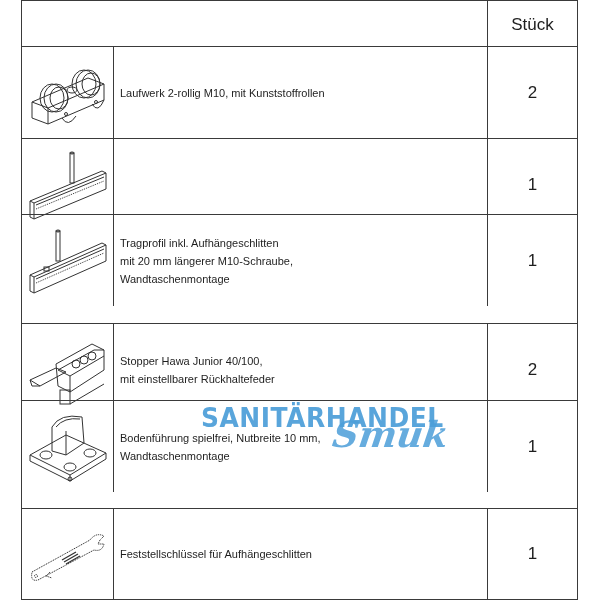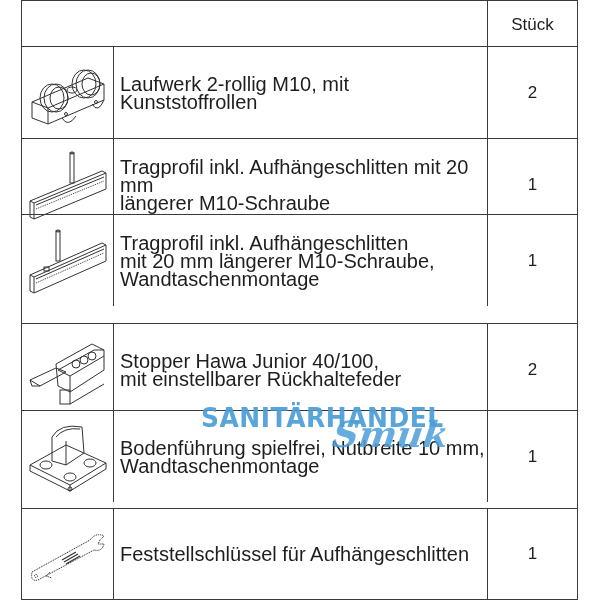--- a/index.html
+++ b/index.html
@@ -4,21 +4,21 @@
 <style>
   html, body { margin: 0; padding: 0; background: #ffffff; }
   body { width: 600px; height: 600px; position: relative; overflow: hidden;
          font-family: "Liberation Sans", sans-serif; color: #1e1e1e; }
   .tbl { position: absolute; left: 21px; top: 0; width: 557px; height: 600px;
          border-left: 1.5px solid #3a3a3a; border-right: 1.5px solid #3a3a3a; box-sizing: border-box; }
   .row { position: absolute; left: 0; right: 0; border-top: 1.5px solid #3a3a3a; box-sizing: border-box; }
   .row.header { top: 0; height: 46px; }
   .cell { position: absolute; top: 0; bottom: 0; display: flex; align-items: center; box-sizing: border-box; }
   .c-img { left: 0; width: 92px; border-right: 1px solid #3a3a3a; justify-content: center; }
-  .c-desc { left: 92px; width: 373px; padding-left: 6px; font-size: 20px; line-height: 18px; white-space: pre-line; }
+  .c-desc { left: 92px; width: 373px; padding-left: 6px; font-size: 11px; line-height: 18px; white-space: pre-line; }
   .c-qty { left: 465px; right: 0; border-left: 1px solid #3a3a3a; justify-content: center; font-size: 17px; }
   .header .c-head-span { left: 0; width: 465px; }
   .header .c-qty { font-size: 17px; padding-top: 2px; }
   svg { display: block; }
   .wm { position: absolute; pointer-events: none; }
   .wm-top { left: 201px; top: 404px; font-family: "DejaVu Sans", sans-serif; font-weight: bold;
             font-size: 25px; letter-spacing: 0.5px; color: #4c9ed9; opacity: 0.92; transform: scaleY(1.05); }
   .wm-bot { left: 333px; top: 413px; font-family: "DejaVu Serif", serif; font-style: italic; font-weight: bold;
             font-size: 36px; color: #4c9ed9; opacity: 0.85; transform: skewX(-8deg); }
 </style>
@@ -59,22 +59,20 @@
       <svg width="84" height="76" viewBox="0 0 84 76" fill="none" stroke="#333" stroke-width="1">
         <path d="M4 54 L76 24 L80 26 L8 56 Z"></path>
           <path d="M4 54 L4 70 L8 72 L8 56"></path>
           <path d="M8 72 L80 42 L80 26"></path>
         <path d="M10 58 L78 30"></path>
           <path d="M10 62 L78 34" stroke-dasharray="1 1"></path>
         <rect x="44" y="6" width="4" height="30"></rect>
           <ellipse cx="46" cy="6" rx="2" ry="1"></ellipse>
       </svg>
     </div>
-    <div class="cell c-desc">Tragprofil inkl. Aufhängeschlitten mit 20 mm
-längerer M10-Schraube</div>
     <div class="cell c-qty">1</div>
   </div>
 
   <div class="row" style="top:214px;height:92px">
     <div class="cell c-img">
       <svg width="84" height="76" viewBox="0 0 84 76" fill="none" stroke="#333" stroke-width="1">
         <path d="M4 52 L76 20 L80 22 L8 54 Z"></path>
           <path d="M4 52 L4 68 L8 70 L8 54"></path>
           <path d="M8 70 L80 38 L80 22"></path>
         <path d="M10 56 L78 26"></path>
@@ -104,21 +102,21 @@
           <path d="M4 50 L6 56 L14 56"></path>
         <rect x="34" y="60" width="10" height="14"></rect>
           <path d="M44 74 L78 54"></path>
       </svg>
     </div>
     <div class="cell c-desc">Stopper Hawa Junior 40/100,
 mit einstellbarer Rückhaltefeder</div>
     <div class="cell c-qty">2</div>
   </div>
 
-  <div class="row" style="top:410px;height:92px">
+  <div class="row" style="top:400px;height:92px">
     <div class="cell c-img">
       <svg width="84" height="80" viewBox="0 0 84 80" fill="none" stroke="#333" stroke-width="1">
         <path d="M4 48 L40 28 L80 46 L44 68 Z"></path>
           <path d="M4 48 L4 54 L44 74 L80 52 L80 46"></path>
           <path d="M44 68 L44 74"></path>
         <ellipse cx="20" cy="48" rx="6" ry="4"></ellipse>
           <ellipse cx="44" cy="60" rx="6" ry="4"></ellipse>
           <ellipse cx="64" cy="46" rx="6" ry="4"></ellipse>
         <path d="M26 44 L26 20 Q34 6 56 10 L58 36 L40 48 Z"></path>
         <path d="M30 20 Q38 10 54 12"></path>

